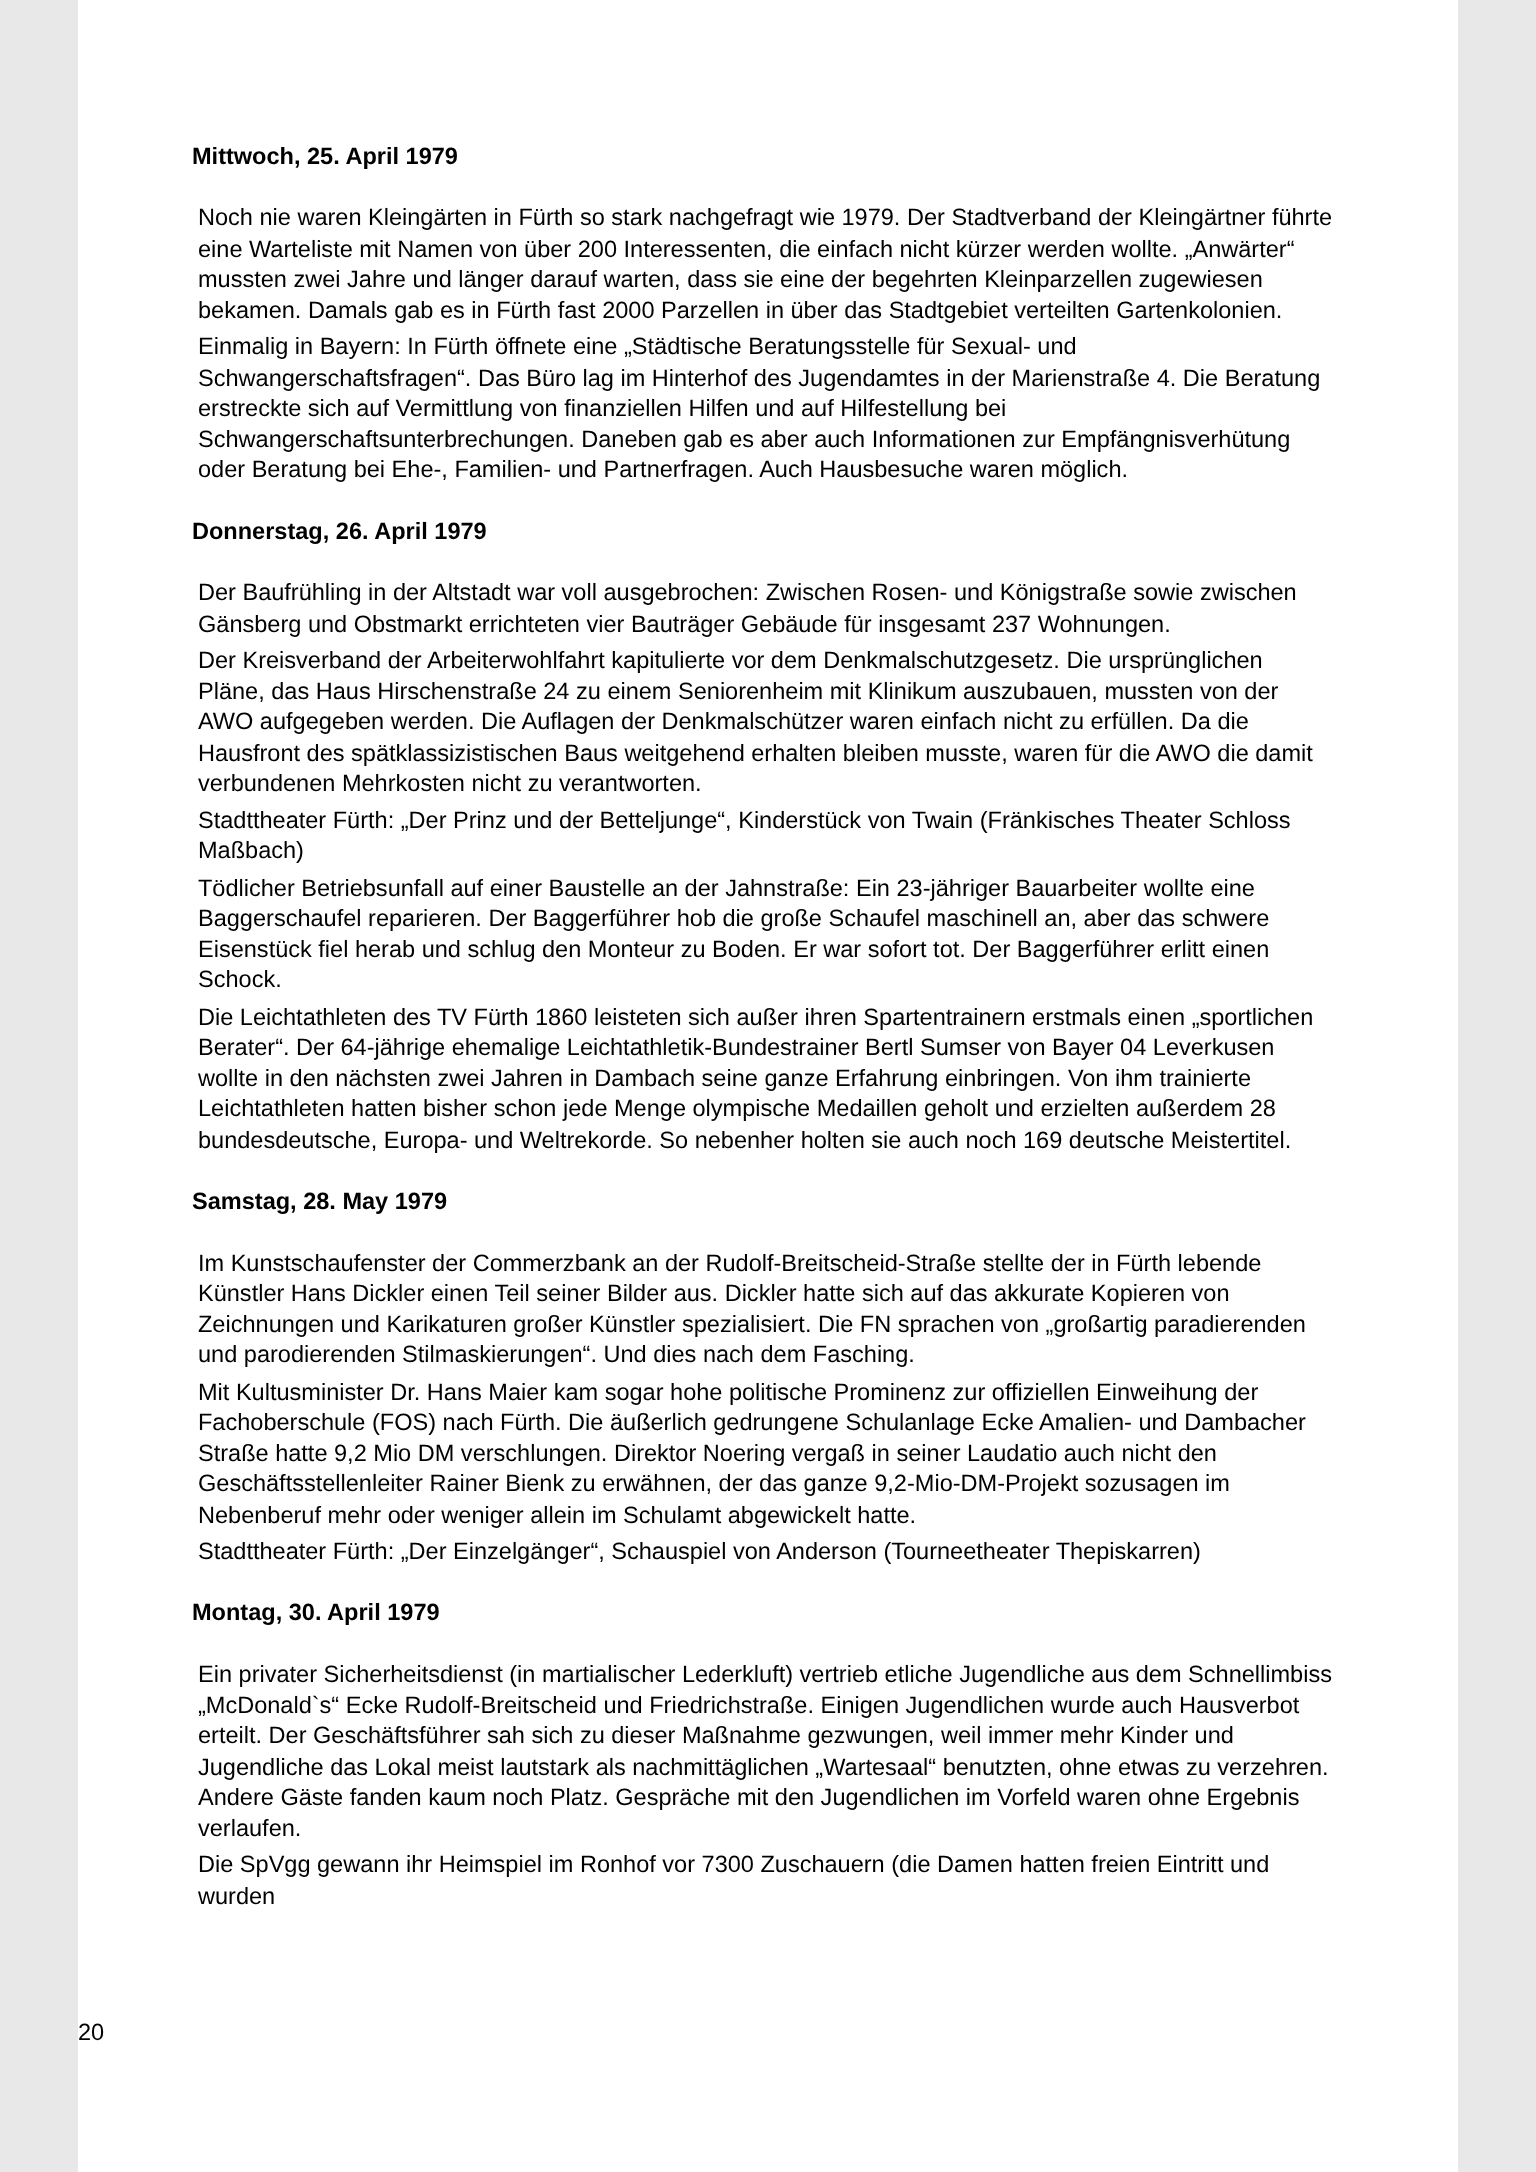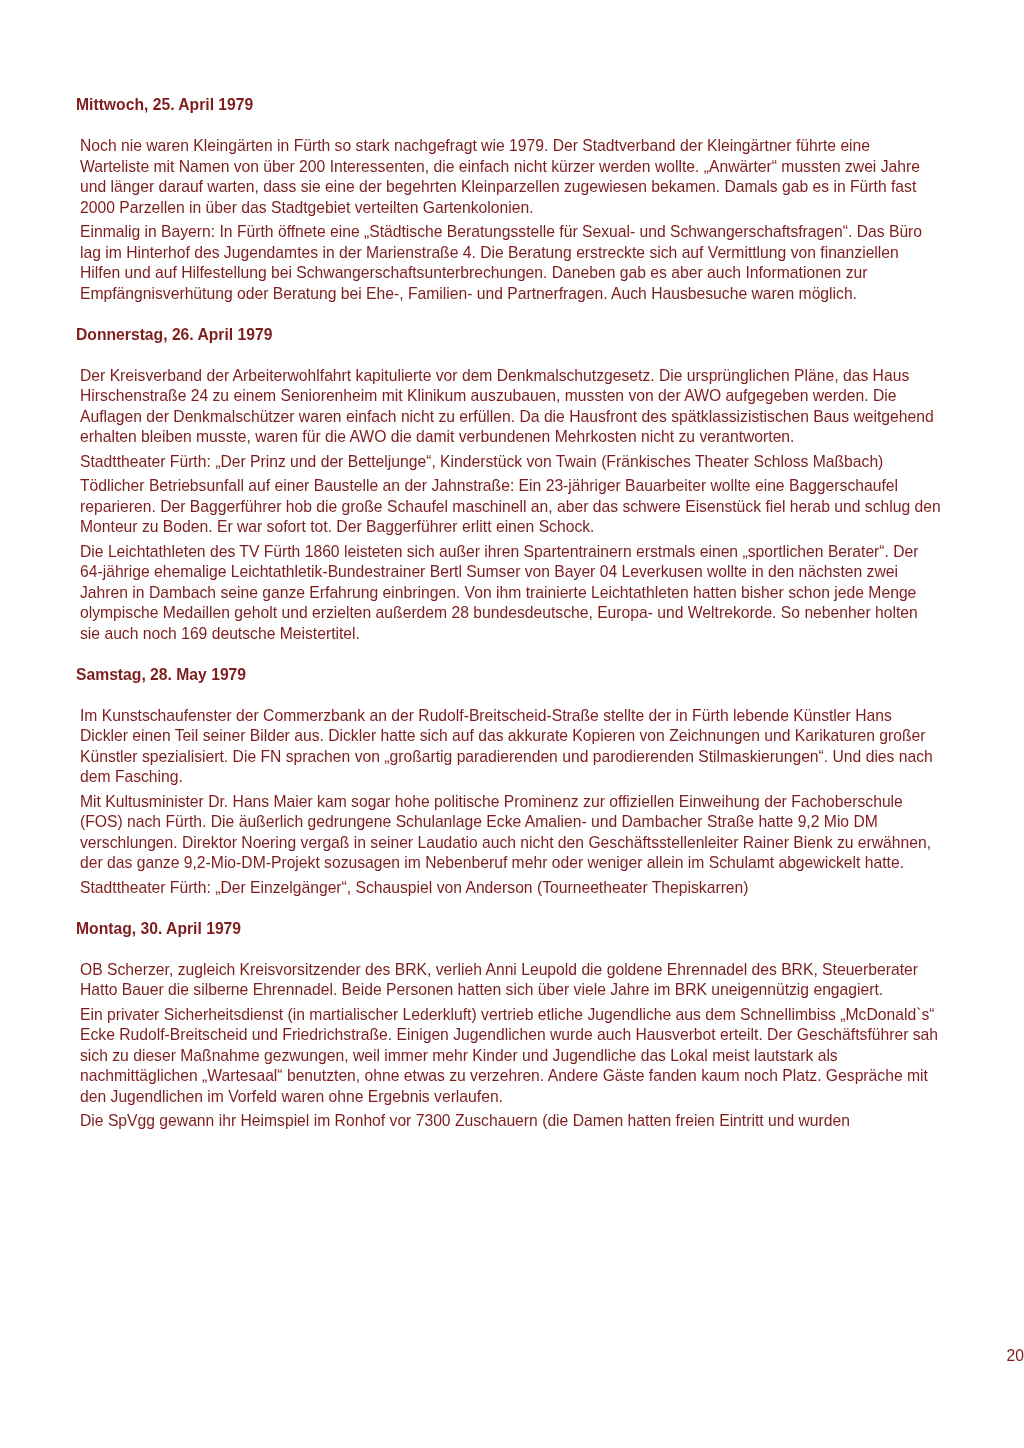--- a/index.html
+++ b/index.html
@@ -2,80 +2,80 @@
 <html lang="de"><head>
 <meta charset="utf-8">
 <style>
   html, body {
     margin: 0;
     padding: 0;
     background: #e8e8e8;
   }
   .page {
     position: relative;
-    width: 1024px;
+    width: 920px;
     height: 1448px;
     margin: 0 auto;
     background: #ffffff;
     box-sizing: border-box;
     padding: 95px 78px 0 76px;
     font-family: "Liberation Sans", "DejaVu Sans", sans-serif;
     font-size: 15.7px;
     line-height: 20.5px;
-    color: #7f1d1d;
+    color: #000000;
     overflow: hidden;
   }
   .day-section { margin: 0; }
   .day-heading {
     font-size: 15.7px;
     font-weight: bold;
     margin: 20.5px 0;
   }
   .day-section:first-of-type .day-heading { margin-top: 0; }
   .para { margin: 4px; }
   .page-number {
     position: absolute;
     left: 0;
     bottom: 82px;
     width: 100%;
-    text-align: right;
+    text-align: left;
     font-size: 15.7px;
   }
 </style>
 </head>
 <body>
 
 <div class="page">
 
   <section class="day-section">
     <h2 class="day-heading">Mittwoch, 25. April 1979</h2>
     <p class="para">Noch nie waren Kleingärten in Fürth so stark nachgefragt wie 1979. Der Stadtverband der Kleingärtner führte eine Warteliste mit Namen von über 200 Interessenten, die einfach nicht kürzer werden wollte. „Anwärter“ mussten zwei Jahre und länger darauf warten, dass sie eine der begehrten Kleinparzellen zugewiesen bekamen. Damals gab es in Fürth fast 2000 Parzellen in über das Stadtgebiet verteilten Gartenkolonien.</p>
     <p class="para">Einmalig in Bayern: In Fürth öffnete eine „Städtische Beratungsstelle für Sexual- und Schwangerschaftsfragen“. Das Büro lag im Hinterhof des Jugendamtes in der Marienstraße 4. Die Beratung erstreckte sich auf Vermittlung von finanziellen Hilfen und auf Hilfestellung bei Schwangerschaftsunterbrechungen. Daneben gab es aber auch Informationen zur Empfängnisverhütung oder Beratung bei Ehe-, Familien- und Partnerfragen. Auch Hausbesuche waren möglich.</p>
   </section>
 
   <section class="day-section">
     <h2 class="day-heading">Donnerstag, 26. April 1979</h2>
+    <p class="para">Der Baufrühling in der Altstadt war voll ausgebrochen: Zwischen Rosen- und Königstraße sowie zwischen Gänsberg und Obstmarkt errichteten vier Bauträger Gebäude für insgesamt 237 Wohnungen.</p>
     <p class="para">Der Kreisverband der Arbeiterwohlfahrt kapitulierte vor dem Denkmalschutzgesetz. Die ursprünglichen Pläne, das Haus Hirschenstraße 24 zu einem Seniorenheim mit Klinikum auszubauen, mussten von der AWO aufgegeben werden. Die Auflagen der Denkmalschützer waren einfach nicht zu erfüllen. Da die Hausfront des spätklassizistischen Baus weitgehend erhalten bleiben musste, waren für die AWO die damit verbundenen Mehrkosten nicht zu verantworten.</p>
     <p class="para">Stadttheater Fürth: „Der Prinz und der Betteljunge“, Kinderstück von Twain (Fränkisches Theater Schloss Maßbach)</p>
   </section>
 
   <section class="day-section">
     <p class="para">Tödlicher Betriebsunfall auf einer Baustelle an der Jahnstraße: Ein 23-jähriger Bauarbeiter wollte eine Baggerschaufel reparieren. Der Baggerführer hob die große Schaufel maschinell an, aber das schwere Eisenstück fiel herab und schlug den Monteur zu Boden. Er war sofort tot. Der Baggerführer erlitt einen Schock.</p>
     <p class="para">Die Leichtathleten des TV Fürth 1860 leisteten sich außer ihren Spartentrainern erstmals einen „sportlichen Berater“. Der 64-jährige ehemalige Leichtathletik-Bundestrainer Bertl Sumser von Bayer 04 Leverkusen wollte in den nächsten zwei Jahren in Dambach seine ganze Erfahrung einbringen. Von ihm trainierte Leichtathleten hatten bisher schon jede Menge olympische Medaillen geholt und erzielten außerdem 28 bundesdeutsche, Europa- und Weltrekorde. So nebenher holten sie auch noch 169 deutsche Meistertitel.</p>
   </section>
 
   <section class="day-section">
     <h2 class="day-heading">Samstag, 28. May 1979</h2>
     <p class="para">Im Kunstschaufenster der Commerzbank an der Rudolf-Breitscheid-Straße stellte der in Fürth lebende Künstler Hans Dickler einen Teil seiner Bilder aus. Dickler hatte sich auf das akkurate Kopieren von Zeichnungen und Karikaturen großer Künstler spezialisiert. Die FN sprachen von „großartig paradierenden und parodierenden Stilmaskierungen“. Und dies nach dem Fasching.</p>
     <p class="para">Mit Kultusminister Dr. Hans Maier kam sogar hohe politische Prominenz zur offiziellen Einweihung der Fachoberschule (FOS) nach Fürth. Die äußerlich gedrungene Schulanlage Ecke Amalien- und Dambacher Straße hatte 9,2 Mio DM verschlungen. Direktor Noering vergaß in seiner Laudatio auch nicht den Geschäftsstellenleiter Rainer Bienk zu erwähnen, der das ganze 9,2-Mio-DM-Projekt sozusagen im Nebenberuf mehr oder weniger allein im Schulamt abgewickelt hatte.</p>
     <p class="para">Stadttheater Fürth: „Der Einzelgänger“, Schauspiel von Anderson (Tourneetheater Thepiskarren)</p>
   </section>
 
   <section class="day-section">
     <h2 class="day-heading">Montag, 30. April 1979</h2>
-    <p class="para">OB Scherzer, zugleich Kreisvorsitzender des BRK, verlieh Anni Leupold die goldene Ehrennadel des BRK, Steuerberater Hatto Bauer die silberne Ehrennadel. Beide Personen hatten sich über viele Jahre im BRK uneigennützig engagiert.</p>
     <p class="para">Ein privater Sicherheitsdienst (in martialischer Lederkluft) vertrieb etliche Jugendliche aus dem Schnellimbiss „McDonald`s“ Ecke Rudolf-Breitscheid und Friedrichstraße. Einigen Jugendlichen wurde auch Hausverbot erteilt. Der Geschäftsführer sah sich zu dieser Maßnahme gezwungen, weil immer mehr Kinder und Jugendliche das Lokal meist lautstark als nachmittäglichen „Wartesaal“ benutzten, ohne etwas zu verzehren. Andere Gäste fanden kaum noch Platz. Gespräche mit den Jugendlichen im Vorfeld waren ohne Ergebnis verlaufen.</p>
     <p class="para">Die SpVgg gewann ihr Heimspiel im Ronhof vor 7300 Zuschauern (die Damen hatten freien Eintritt und wurden</p>
   </section>
 
   <div class="page-number">20</div>
 
 </div>
 
 </body></html>

